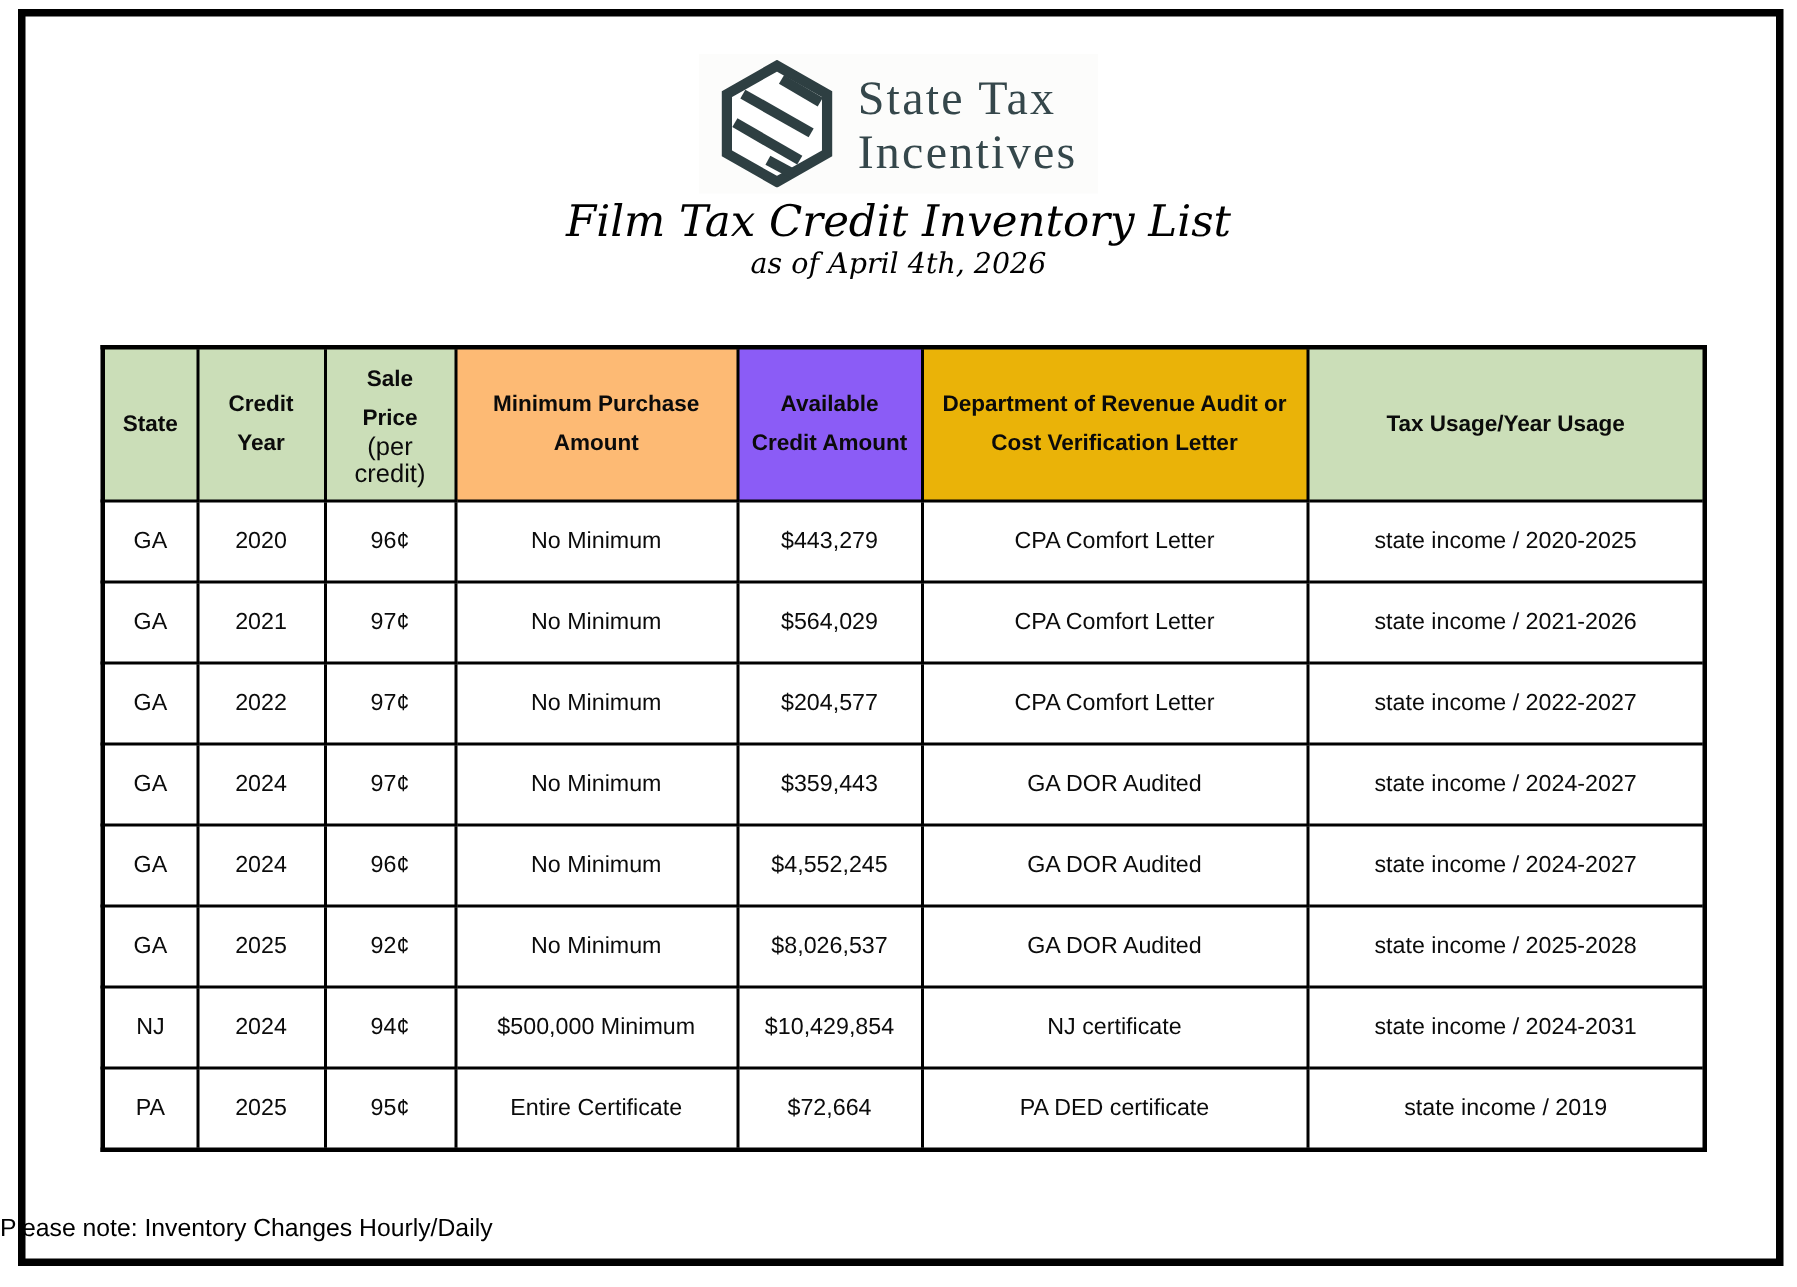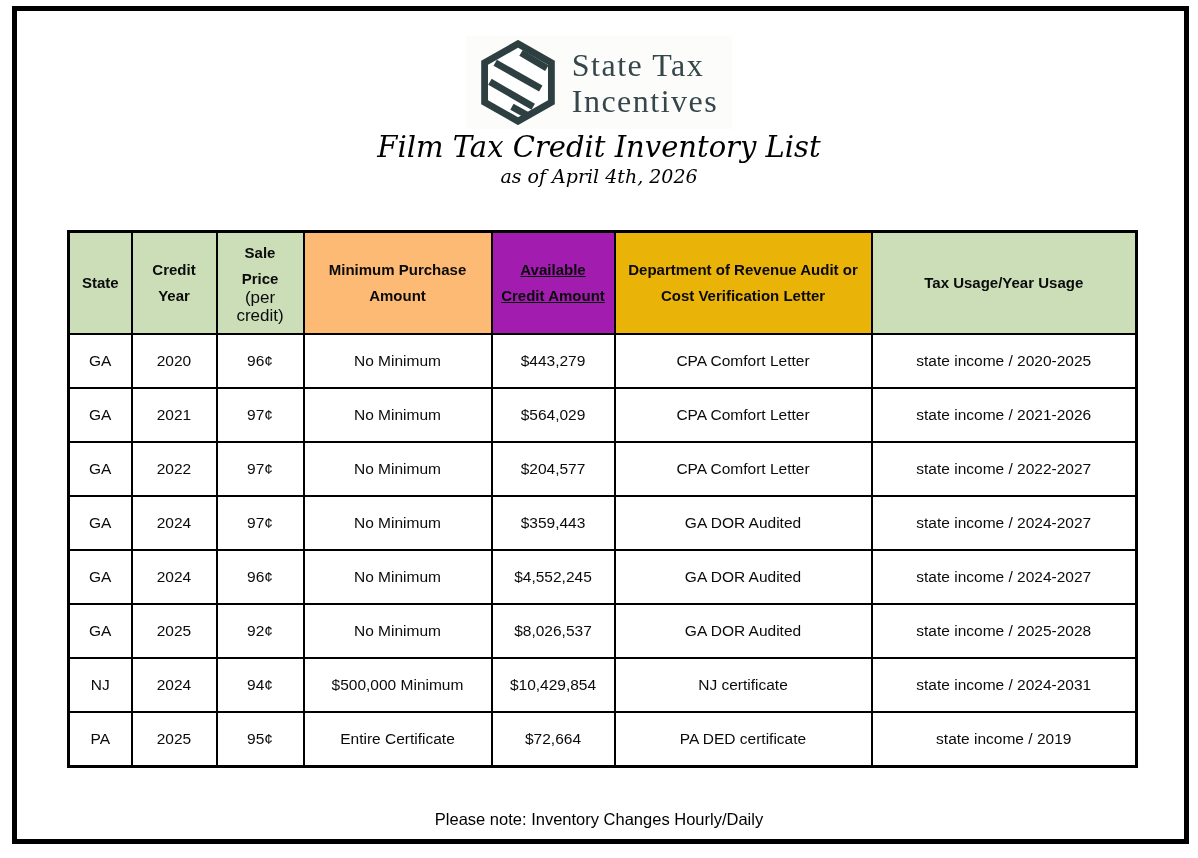--- a/index.html
+++ b/index.html
@@ -32,21 +32,21 @@
   .tablewrap{position:absolute;left:67px;top:230px;}
   table{border-collapse:collapse;table-layout:fixed;border:3px solid #000;}
   th,td{border:2px solid #000;text-align:center;vertical-align:middle;}
   th{
     height:100px;background:#cbdeb8;font-size:15px;font-weight:bold;
     line-height:1.75;padding:0 8px;color:#0b0b0b;
   }
   th .sub{display:block;font-weight:normal;font-size:17px;line-height:1.1;margin-top:-4px;}
   td{height:52px;font-size:15.5px;padding:0 6px;color:#0b0b0b;}
   .footnote{
-    position:absolute;top:810px;left:0;width:100%;text-align:center;
+    position:absolute;top:810px;left:0;width:100%;
     font-size:16.5px;color:#000;
   }
 </style>
 </head>
 <body>
 
 <div class="frame"></div>
 
 <div class="logo">
   <div class="logo-bg">
@@ -76,21 +76,21 @@
         <col style="width:123px">
         <col style="width:257px">
       <col style="width:265px">
     </colgroup>
     <thead>
       <tr>
         <th style="background: rgb(203, 222, 184);"><span>State</span></th>
         <th style="background: rgb(203, 222, 184);"><span>Credit Year</span></th>
         <th style="background: rgb(203, 222, 184);"><span>Sale Price</span><span class="sub">(per credit)</span></th>
         <th style="background: #fdba74;"><span>Minimum Purchase Amount</span></th>
-        <th style="background: #a21caf; text-decoration: underline;"><span>Available Credit Amount</span></th>
+        <th style="background: #8b5cf6;"><span>Available Credit Amount</span></th>
         <th style="background: #eab308;"><span>Department of Revenue Audit or Cost Verification Letter</span></th>
         <th style="background: rgb(203, 222, 184);"><span>Tax Usage/Year Usage</span></th>
       </tr>
     </thead>
     <tbody>
         <tr>
           <td>GA</td>
           <td>2020</td>
           <td>96¢</td>
           <td>No Minimum</td>

